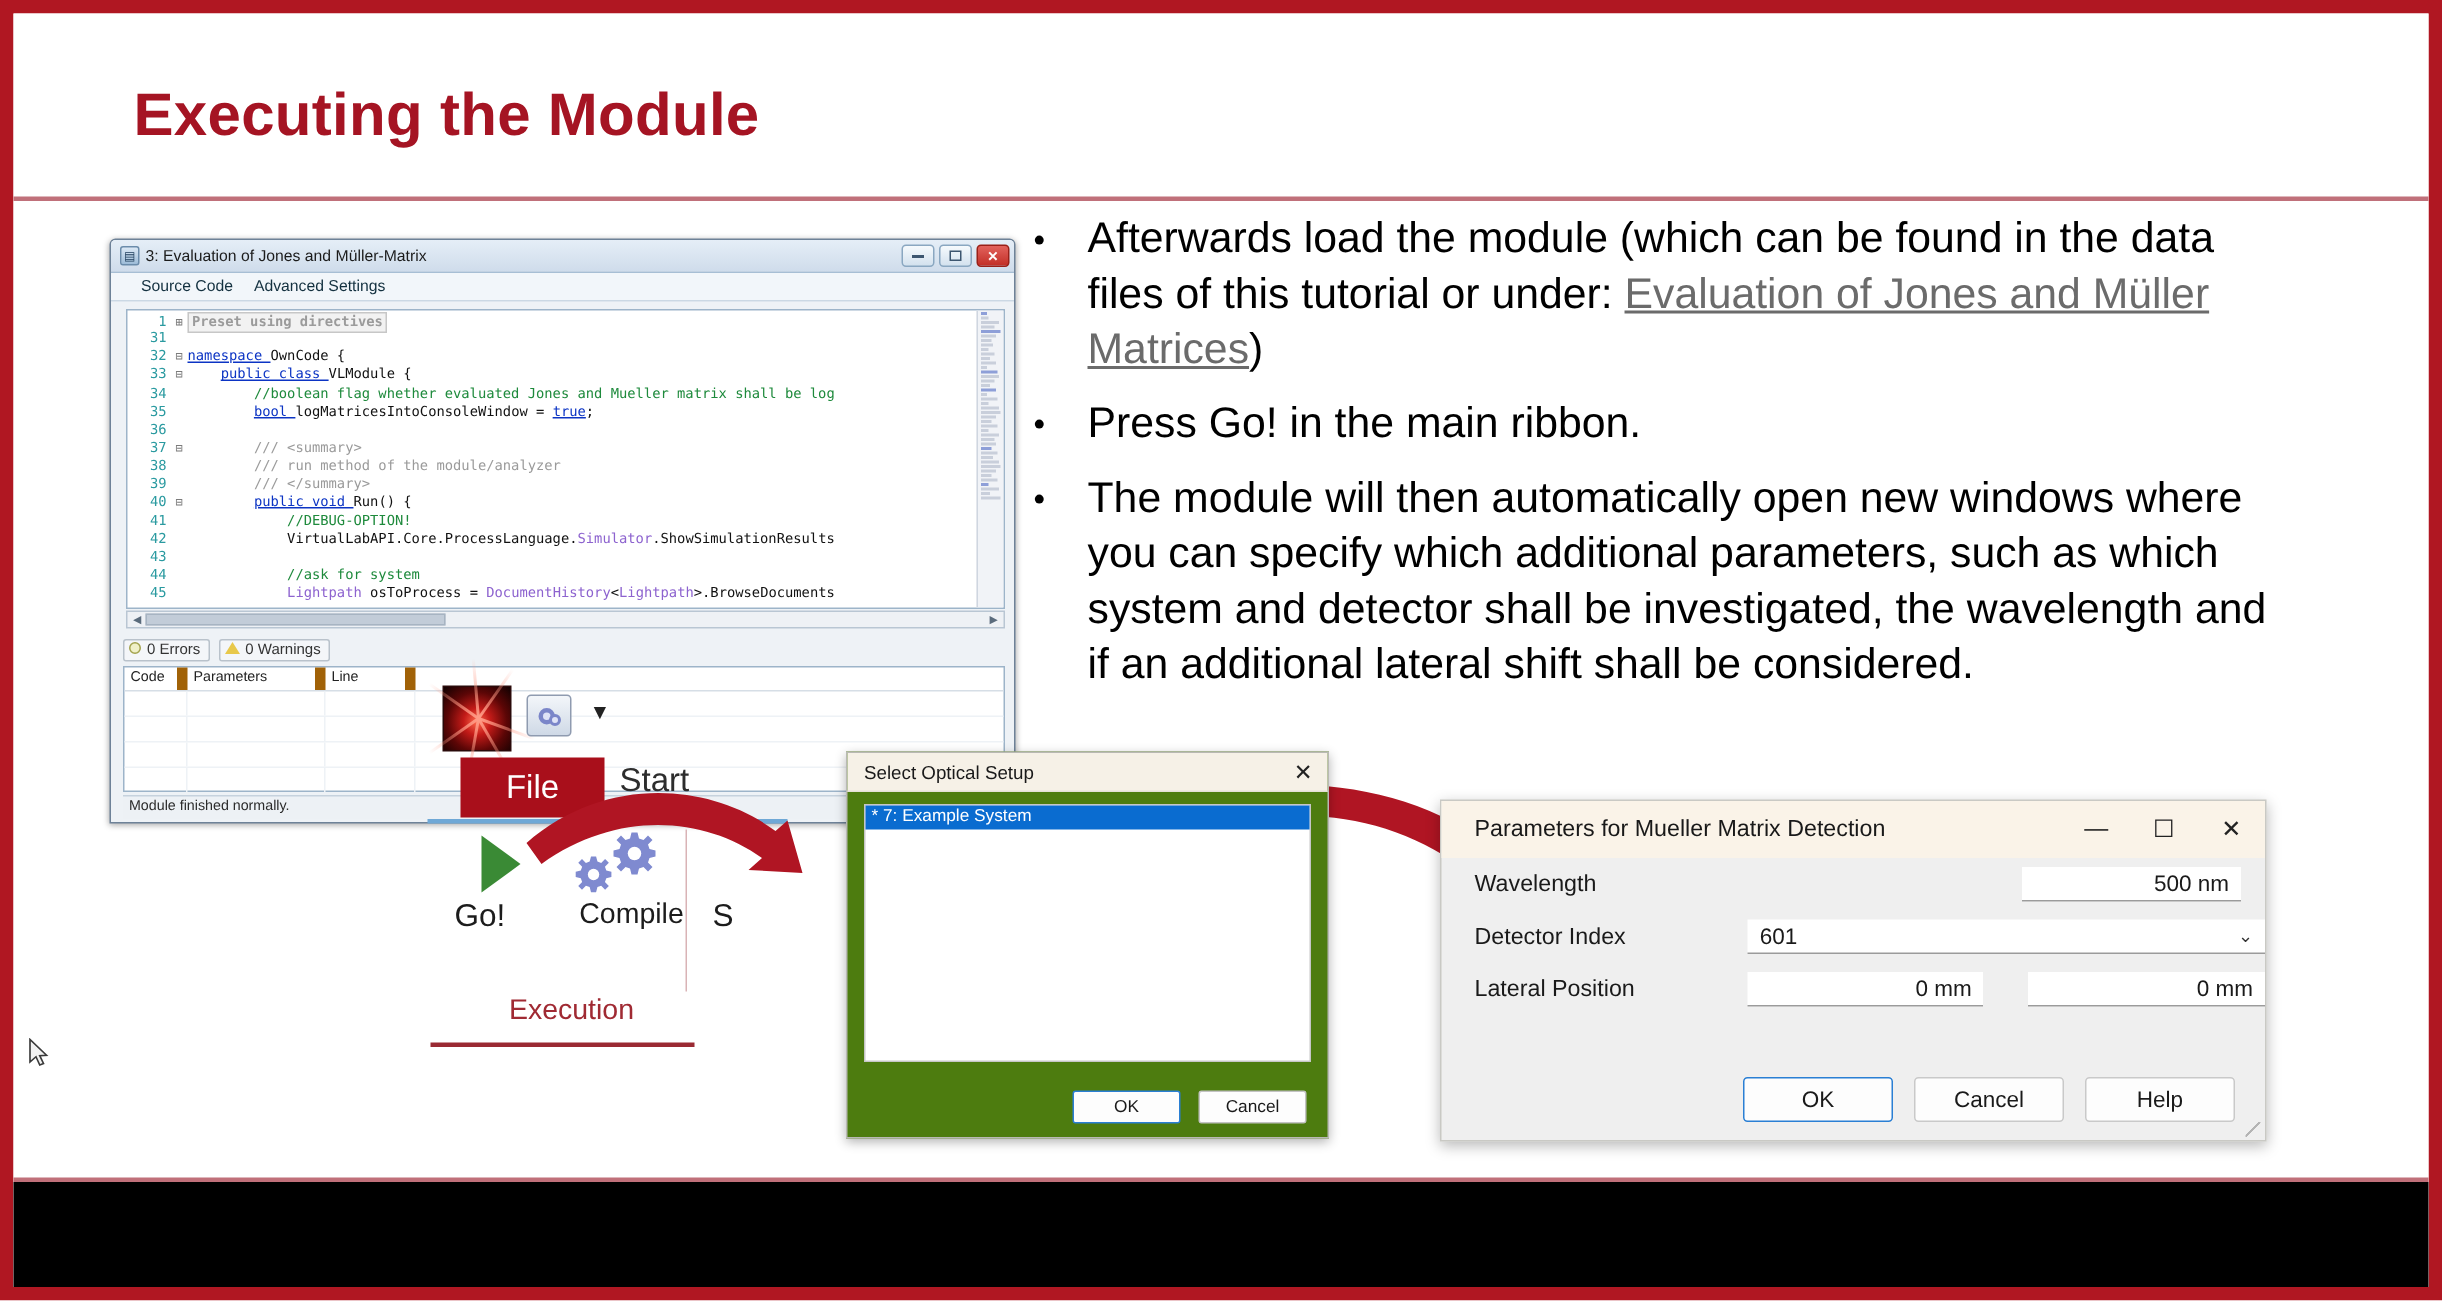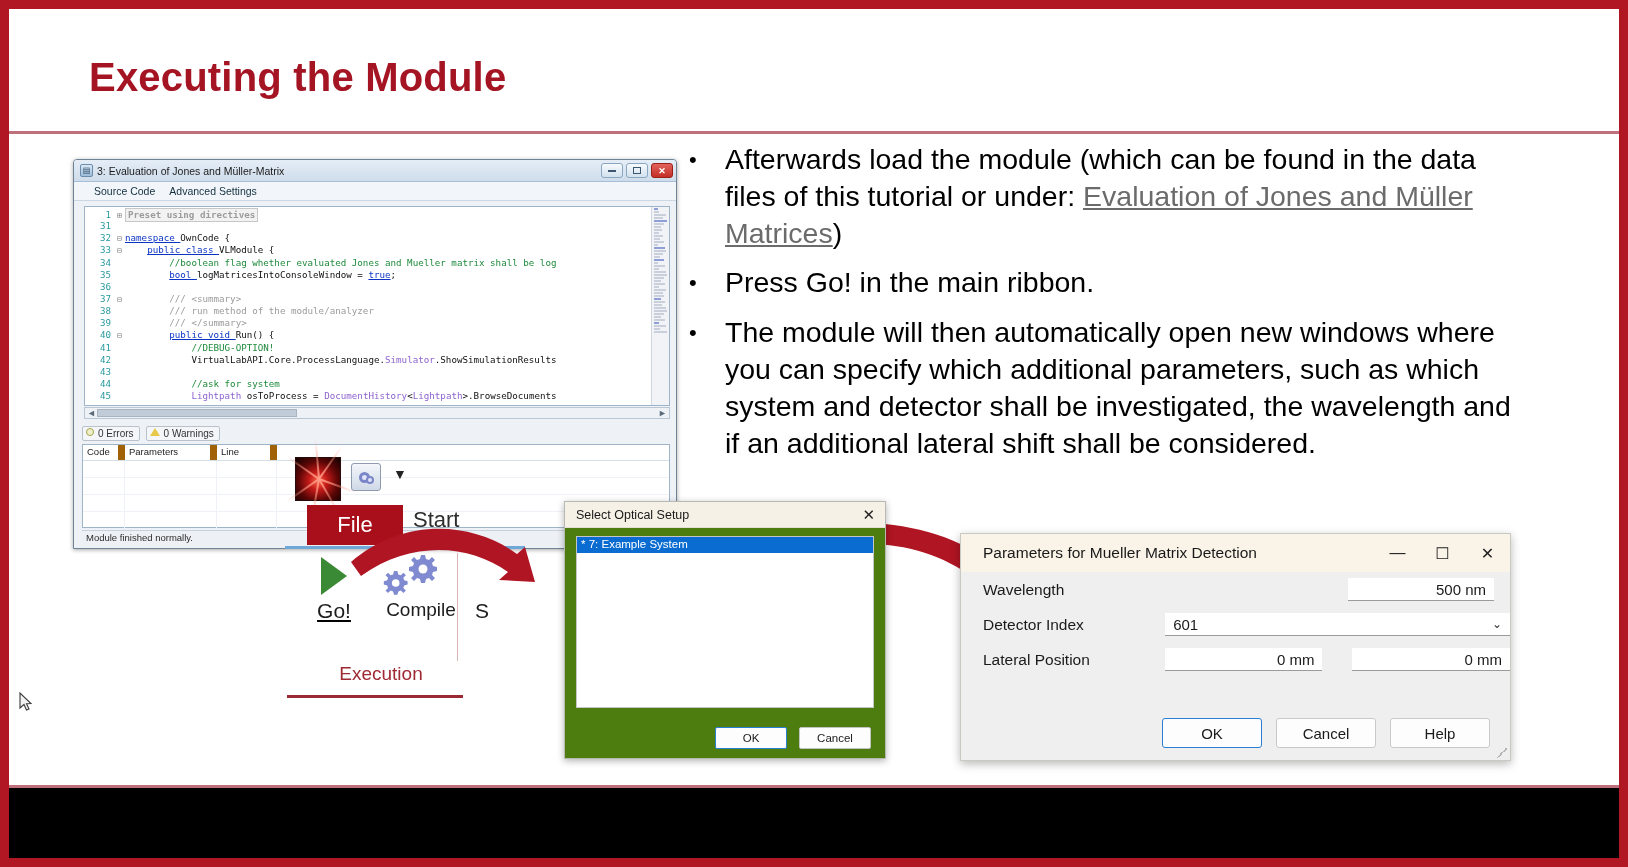--- a/index.html
+++ b/index.html
@@ -209,21 +209,21 @@
     background:#a90f1b; color:#fff;
     display:flex;align-items:center;justify-content:center;
     font-size:22px;
   }
   #start-tab{
     position:absolute; left:128px; top:58px; font-size:22px; color:#2d2d2d;
   }
   #ribbon-underline{
     position:absolute; left:0px; top:97px; width:240px; height:3px; background:#6fa8d6;
   }
-  #go-btn{ position:absolute; left:18px; top:108px; width:62px; text-align:center;text-decoration:underline; }
+  #go-btn{ position:absolute; left:18px; top:108px; width:62px; text-align:left; }
   #go-tri{
     width:0;height:0;margin:0 auto;
     border-left:26px solid #3a8a35;
     border-top:19px solid transparent;
     border-bottom:19px solid transparent;
   }
   #go-label{ font-size:21px; color:#1c1c1c; margin-top:4px; }
   #compile-btn{ position:absolute; left:86px; top:104px; width:100px; text-align:center; }
   #compile-gears{ position:relative; height:46px; }
   #compile-label{ font-size:19px; color:#1c1c1c; }

